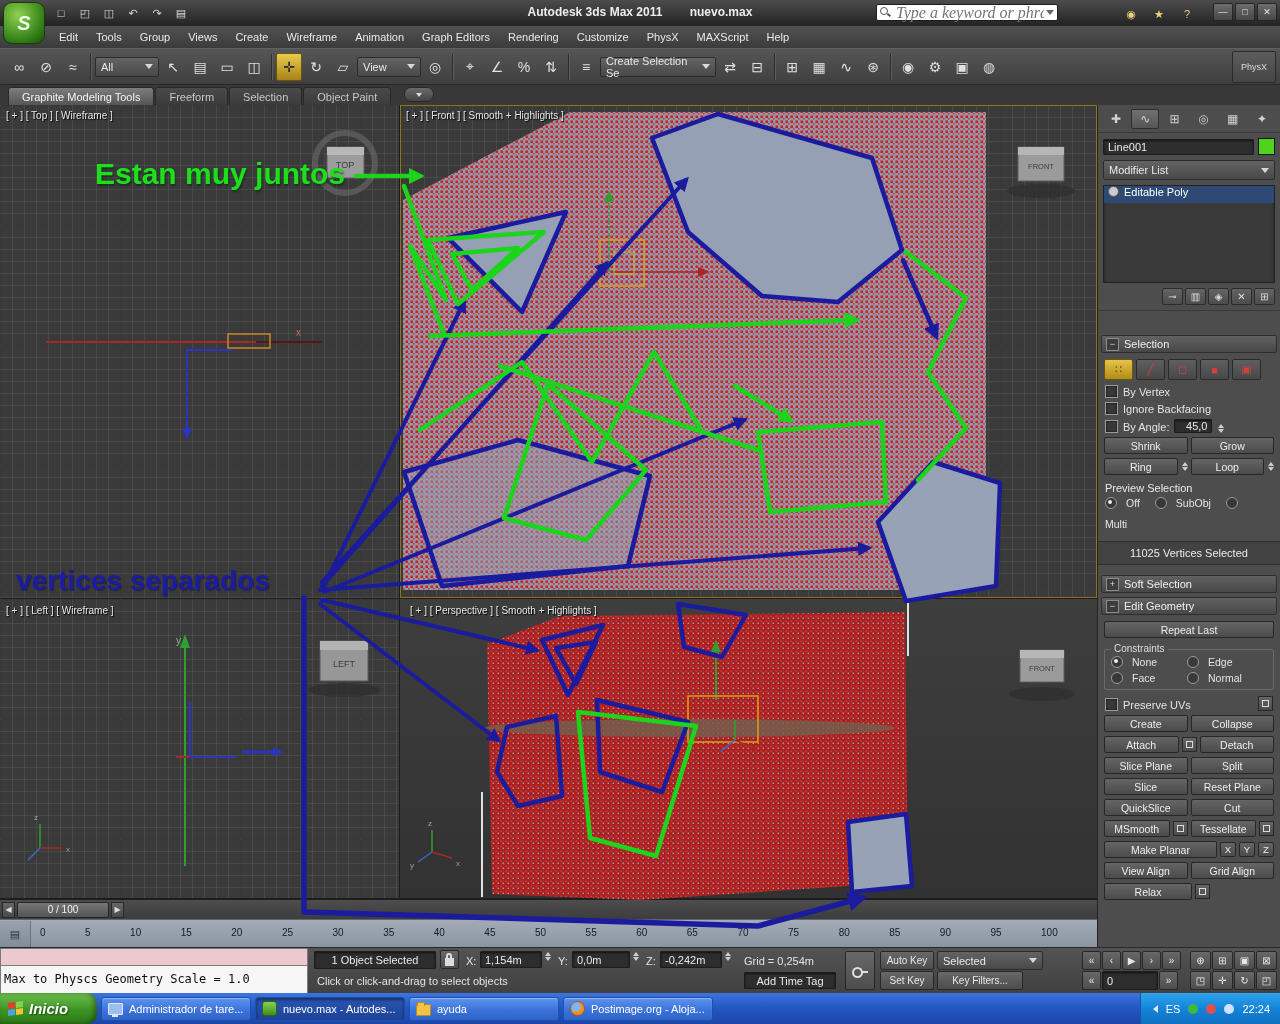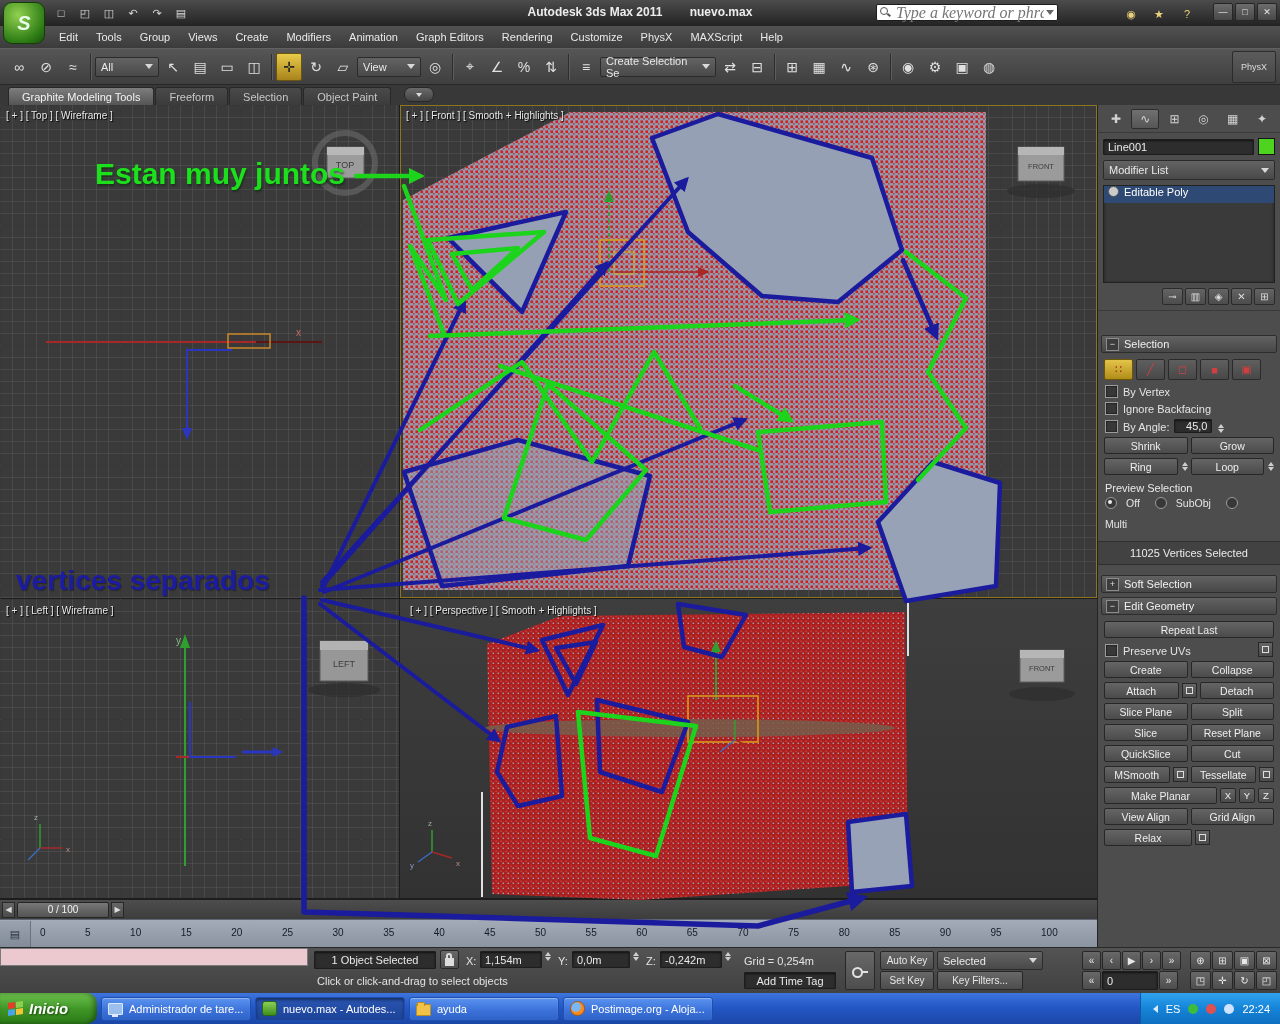--- a/index.html
+++ b/index.html
@@ -188,21 +188,21 @@
       <span class="win-b">✕</span>
     </div>
   </div>
 
   <div class="menubar">
       <span class="menu-item">Edit</span>
       <span class="menu-item">Tools</span>
       <span class="menu-item">Group</span>
       <span class="menu-item">Views</span>
       <span class="menu-item">Create</span>
-      <span class="menu-item">Modifiers</span>
+      <span class="menu-item">Wireframe</span>
       <span class="menu-item">Animation</span>
       <span class="menu-item">Graph Editors</span>
       <span class="menu-item">Rendering</span>
       <span class="menu-item">Customize</span>
       <span class="menu-item">PhysX</span>
       <span class="menu-item">MAXScript</span>
       <span class="menu-item">Help</span>
     </div>
 
   <div class="toolbar">
@@ -547,20 +547,35 @@
         <span>Soft Selection</span>
       </div>
 
       <div class="roll-h">
         <span class="pm">−</span>
         <span>Edit Geometry</span>
       </div>
       <div class="btnrow" style="padding-top:6px">
         <span class="btn">Repeat Last</span>
       </div>
+      <div class="fieldset">
+        <span class="fs-legend">Constraints</span>
+        <div class="radrow" style="padding:2px 2px">
+          <span class="radio on"></span>
+          <span class="rlbl" style="width:40px">None</span>
+          <span class="radio"></span>
+          <span class="rlbl">Edge</span>
+        </div>
+        <div class="radrow" style="padding:2px 2px">
+          <span class="radio"></span>
+          <span class="rlbl" style="width:40px">Face</span>
+          <span class="radio"></span>
+          <span class="rlbl">Normal</span>
+        </div>
+      </div>
       <div class="cbrow">
         <span class="cb"></span>
         <span>Preserve UVs</span>
         <span class="sq" style="margin-left:auto"></span>
       </div>
       <div class="btnrow">
         <span class="btn">Create</span>
         <span class="btn">Collapse</span>
       </div>
       <div class="btnrow">
@@ -599,20 +614,21 @@
       <div class="btnrow">
         <span class="btn" style="max-width:88px">Relax</span>
         <span class="sq"></span>
       </div>
     </div>
   </div>
 
   <div class="status">
     <div class="listener">
       <div class="l-pink"></div>
+      <div class="l-white">Max to Physcs Geometry Scale = 1.0</div>
     </div>
     <div class="field sb-abs" style="left:314px;top:3px;width:122px;height:18px;justify-content:center">1 Object Selected</div>
     <span class="sb-btn sb-abs" style="left:440px;top:2px;width:19px">
         <span class="lockic"></span>
       </span>
     <span class="sb-lbl sb-abs" style="left:466px;top:7px">X:</span>
     <div class="field sb-abs" style="left:480px;top:3px;width:62px;height:17px">1,154m</div>
     <span class="spin sb-abs" style="left:544px;top:4px">
         <i class="up"></i>
         <i class="dn"></i>

